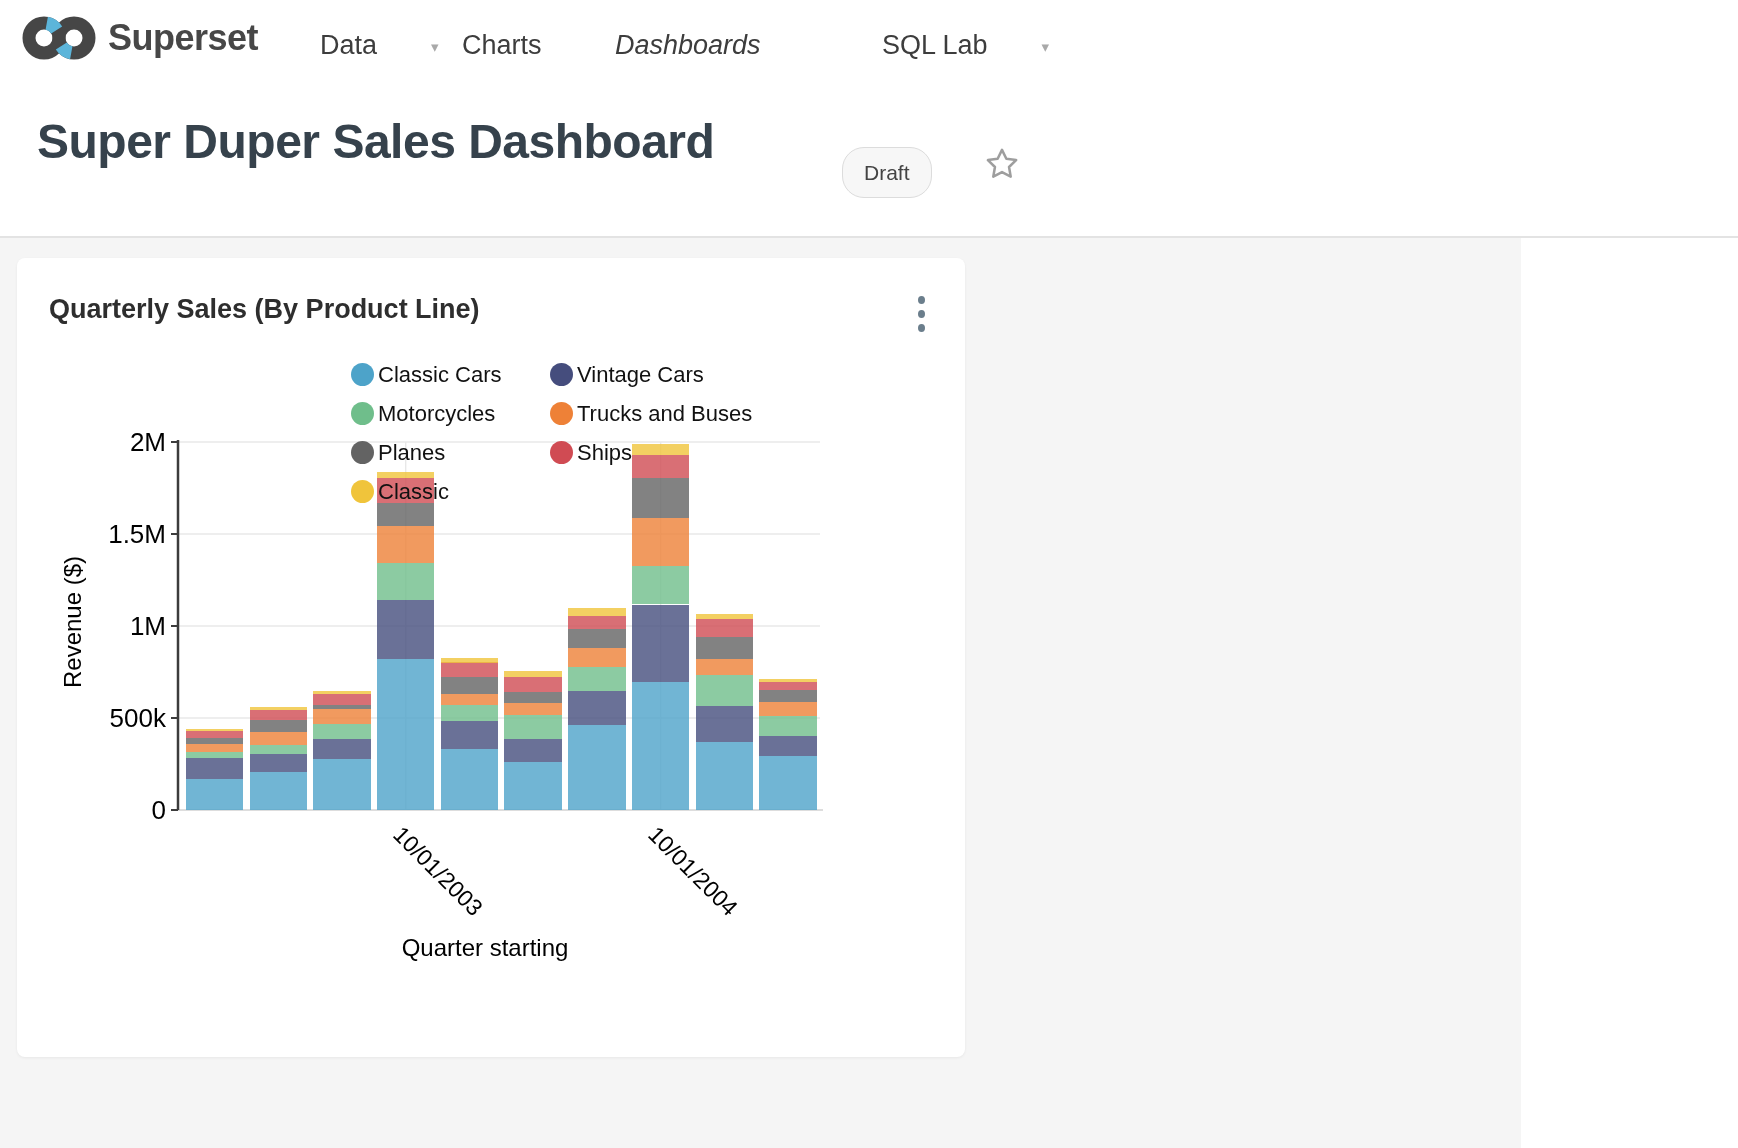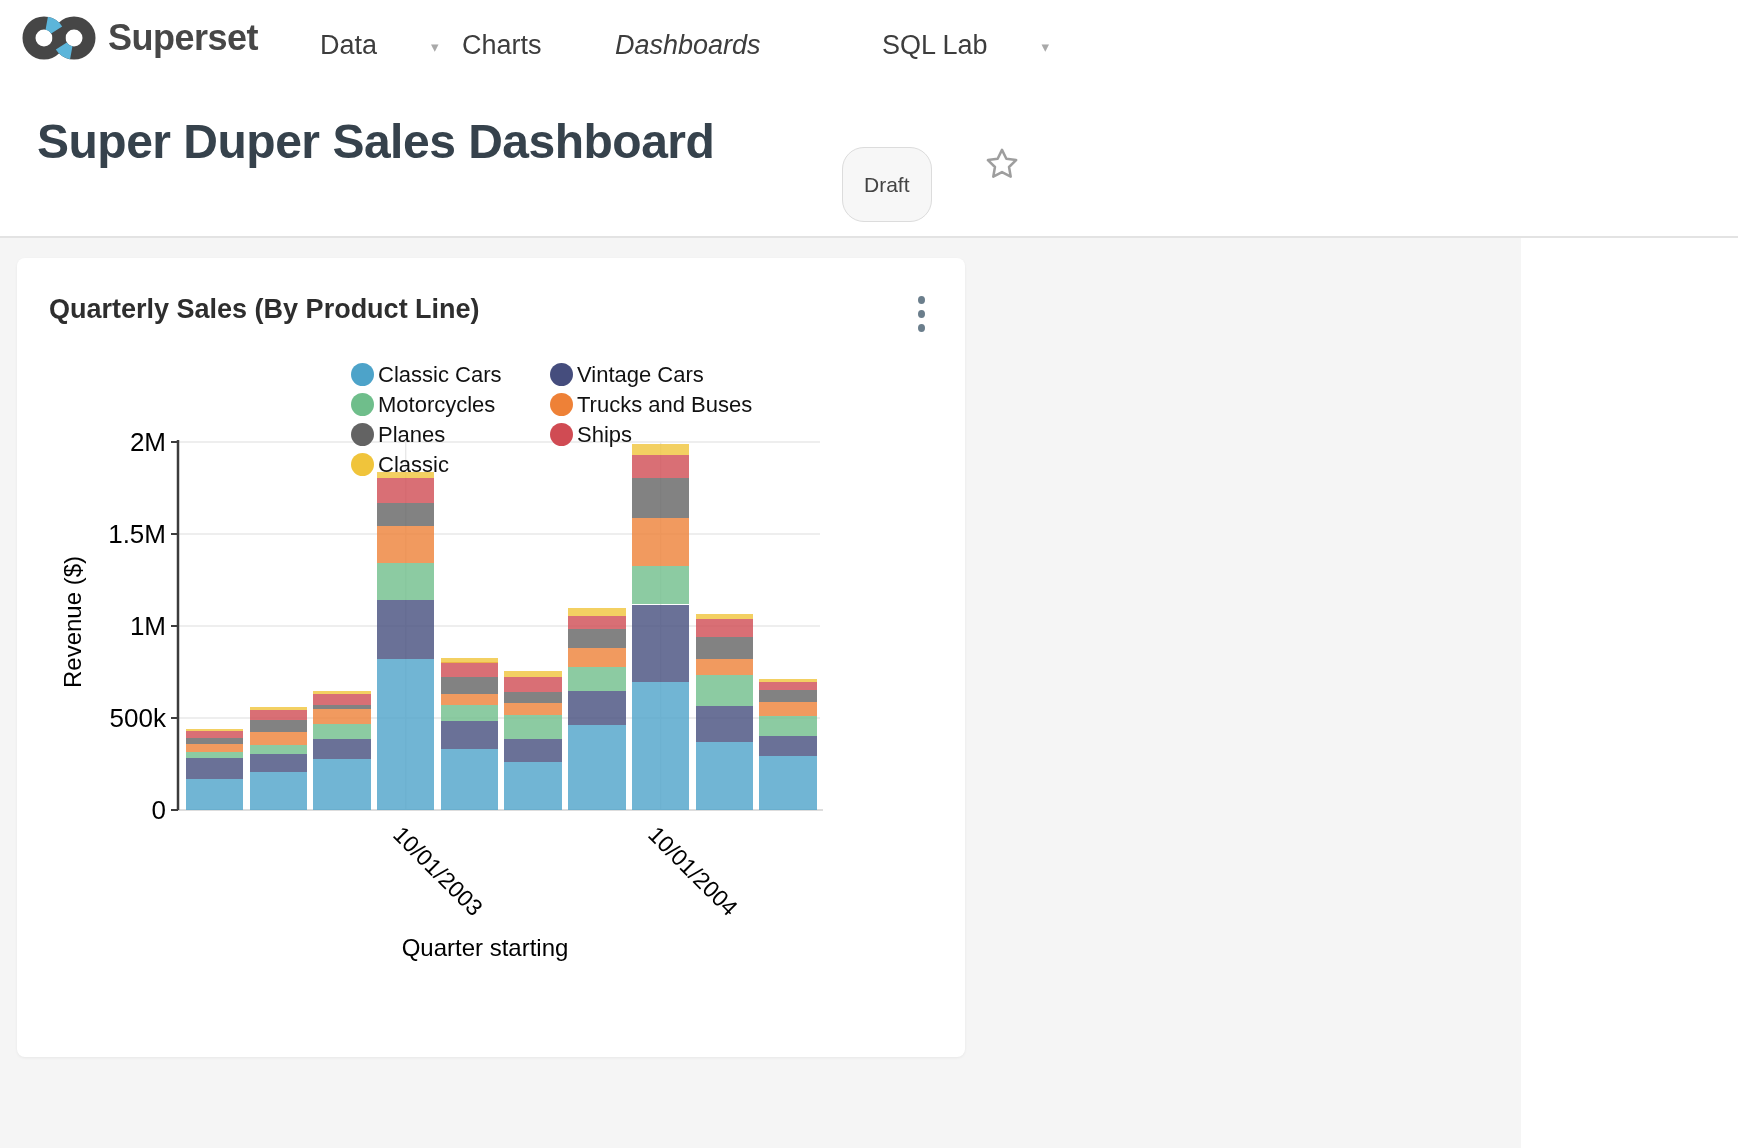--- a/index.html
+++ b/index.html
@@ -12,35 +12,35 @@
   .navbar{position:absolute;left:0;top:0;width:1738px;height:90px;background:#ffffff;}
   .brand{position:absolute;left:20px;top:12px;display:flex;align-items:center;cursor:pointer;}
   .brand-name{margin-left:10px;font-size:36px;font-weight:bold;color:#474747;letter-spacing:-0.5px;}
   .nav-link{position:absolute;top:0;height:90px;display:flex;align-items:center;
     font-size:27px;color:#3d3d3d;cursor:pointer;white-space:nowrap;gap:44px;}
   .nav-caret{font-size:15px;color:#a9a9a9;margin-left:10px;margin-top:4px;}
   
   .dash-header{position:absolute;left:0;top:90px;width:1738px;height:147px;background:#ffffff;}
   .page-title{position:absolute;left:37px;top:24px;margin:0;font-size:48px;font-weight:600;
     color:#36424c;letter-spacing:-0.5px;white-space:nowrap;}
-  .badge{position:absolute;left:842px;top:57px;height:41px;line-height:41px;padding:16px 21px;
+  .badge{position:absolute;left:842px;top:57px;height:41px;line-height:41px;padding:4px 21px;
     background:#f7f7f7;border:1px solid #dcdcdc;border-radius:22px;font-size:21px;color:#444;}
   .star{position:absolute;left:984px;top:56px;width:36px;height:36px;cursor:pointer;}
   .divider{position:absolute;left:0;top:236px;width:1738px;height:0;border-top:2px solid #e3e3e3;}
   
   .content{position:absolute;left:0;top:238px;width:1521px;height:910px;background:#f5f5f5;}
   .card{position:absolute;left:17px;top:20px;width:948px;height:799px;background:#ffffff;
     border-radius:8px;box-shadow:0 1px 3px rgba(0,0,0,0.06);}
   .chart-title{position:absolute;left:32px;top:36px;margin:0;font-size:27px;font-weight:bold;color:#2e2e2e;}
   .kebab{position:absolute;right:36px;top:36px;width:12px;cursor:pointer;padding:2px;}
   .kebab i{display:block;width:7px;height:8px;border-radius:50%;background:#6b7e8c;margin:0 auto 6px auto;}
   .chart-svg{position:absolute;left:0;top:0;}
   
   .legend{position:absolute;left:334px;top:105px;display:grid;
-    grid-template-columns:199px auto;row-gap:7px;z-index:2;}
+    grid-template-columns:199px auto;row-gap:16px;z-index:2;}
   .legend-item{display:flex;align-items:center;height:23px;cursor:pointer;}
   .legend-dot{width:23px;height:23px;border-radius:50%;flex:none;}
   .legend-label{margin-left:4px;font-size:22px;color:#111;white-space:nowrap;}
 </style>
 </head>
 <body>
 
 <header class="navbar">
   <div class="brand">
     <svg width="78" height="52" viewBox="0 0 78 52">

